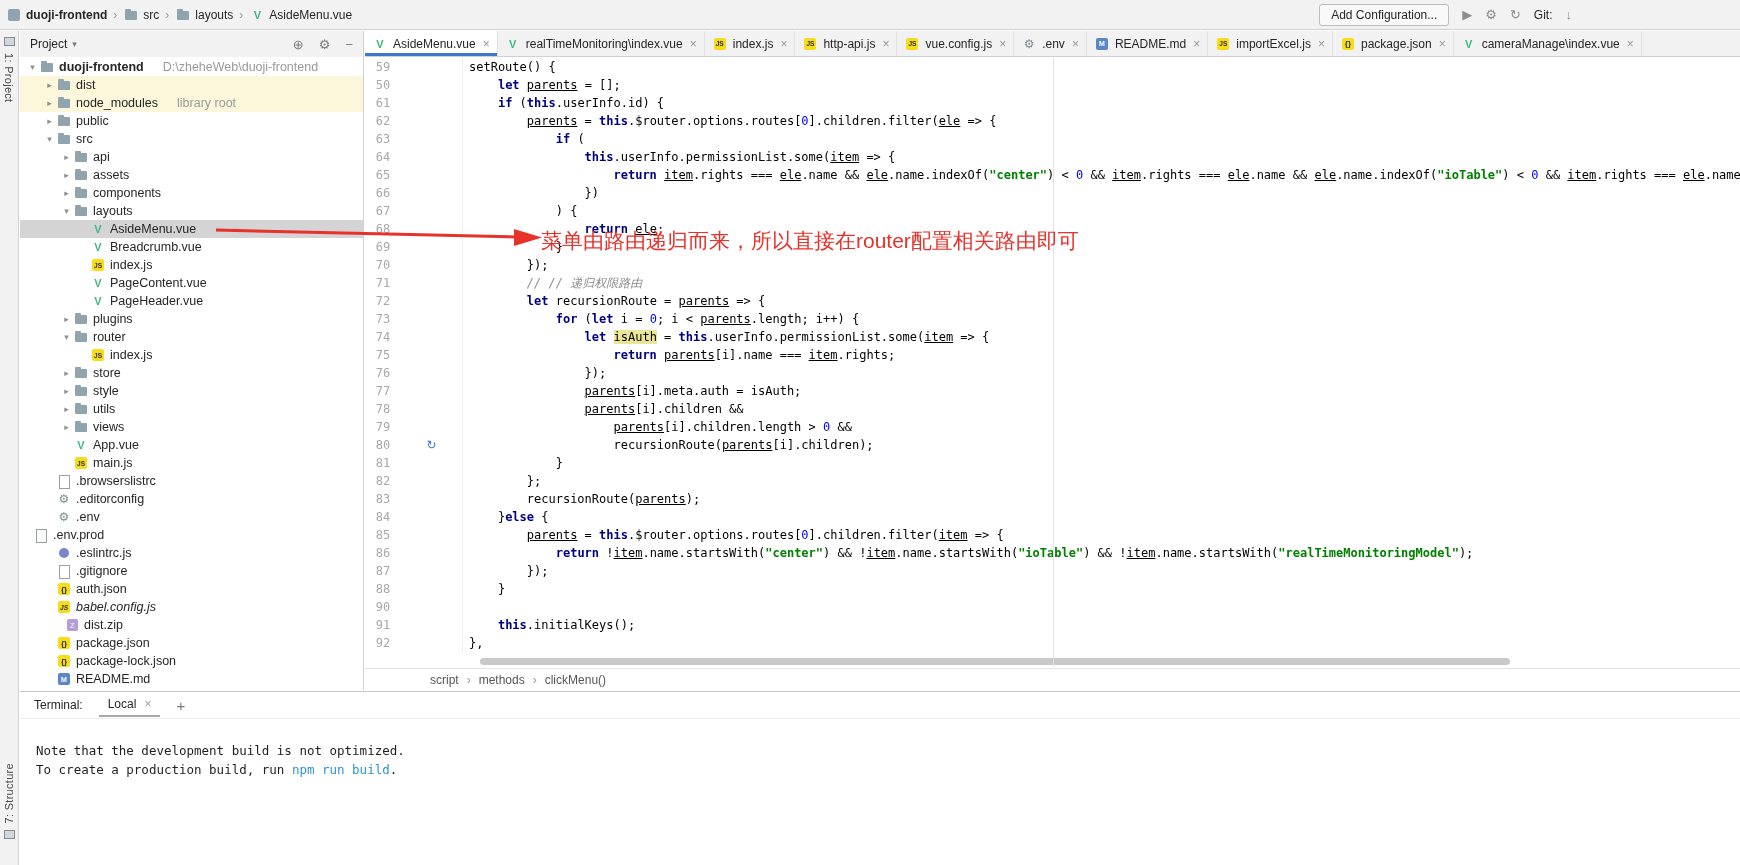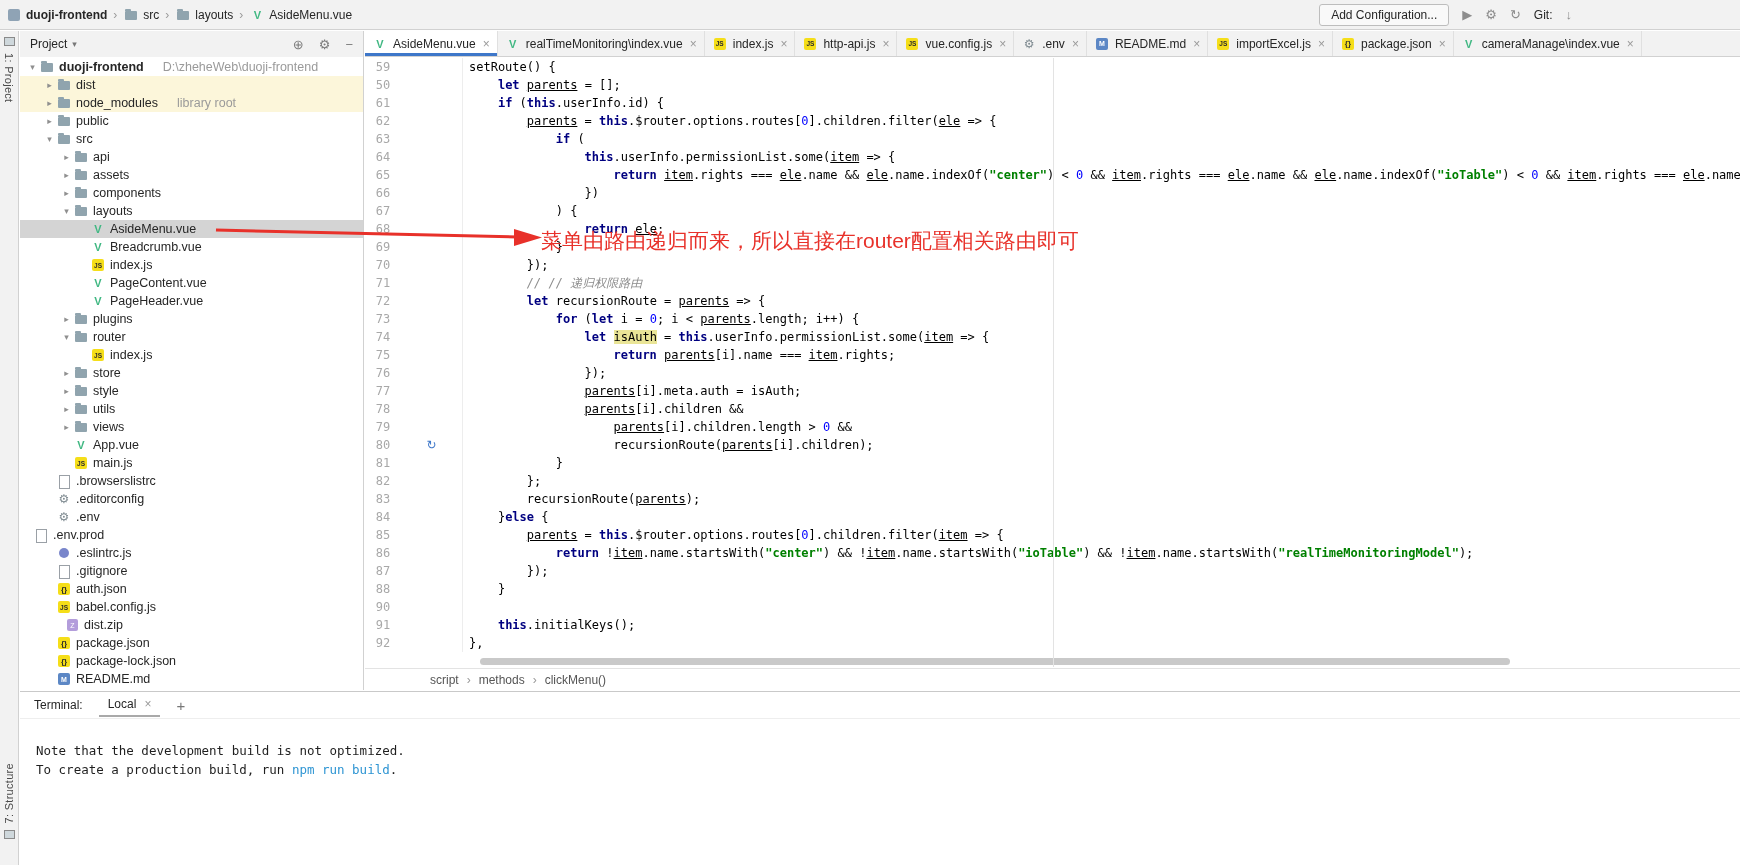--- a/index.html
+++ b/index.html
@@ -284,21 +284,21 @@
       <div class="trow" style="padding-left: 23px;">
         <span class="arrow"></span>
         <span class="ic ic-file"></span>
         <span class="tlabel">.gitignore</span>
       </div>
       <div class="trow" style="padding-left: 23px;">
         <span class="arrow"></span>
         <span class="ic ic-json">{}</span>
         <span class="tlabel">auth.json</span>
       </div>
-      <div class="trow" style="padding-left: 23px;">
+      <div class="trow" style="padding-left: 23px; font-style: italic;">
         <span class="arrow"></span>
         <span class="ic ic-js">JS</span>
         <span class="tlabel">babel.config.js</span>
       </div>
       <div class="trow" style="padding-left: 32px;">
         <span class="arrow"></span>
         <span class="ic ic-zip">Z</span>
         <span class="tlabel">dist.zip</span>
       </div>
       <div class="trow" style="padding-left: 23px;">

